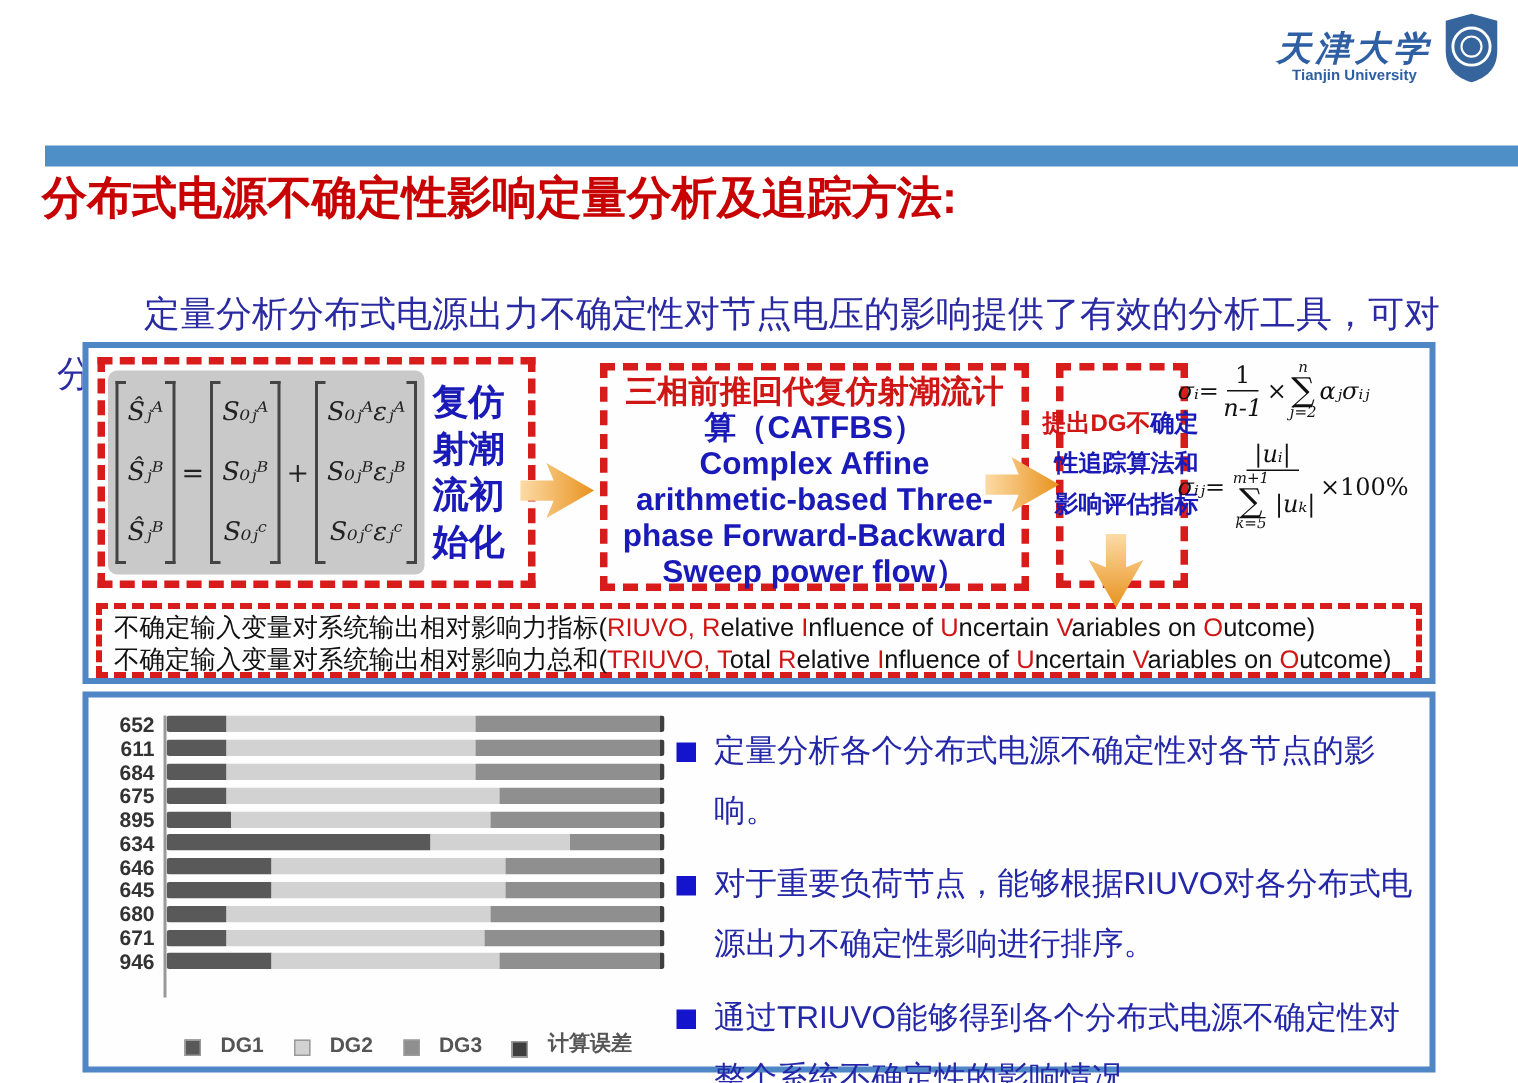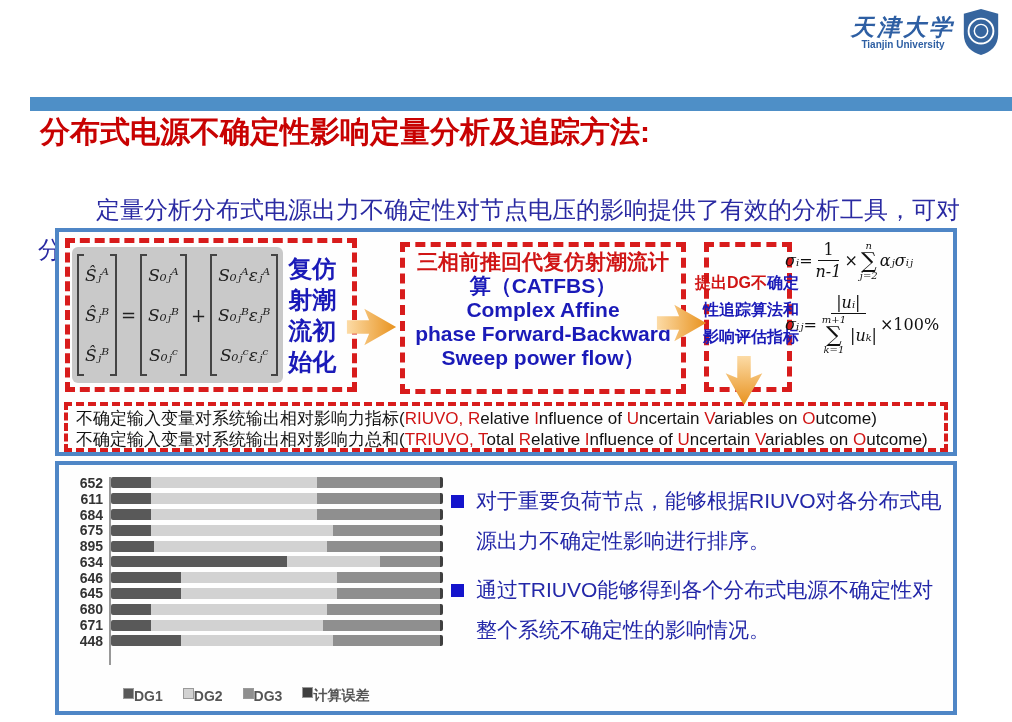--- a/index.html
+++ b/index.html
@@ -2,29 +2,29 @@
 <html><head>
 <meta charset="utf-8">
 <style>
   html,body{margin:0;padding:0;background:#e8e8e8;}
   .slide{position:relative;width:1012px;height:722px;background:#ffffff;overflow:hidden;
          font-family:"Liberation Sans",sans-serif;}
 
   
   .page-title{position:absolute;left:44px;top:24px;font-size:33px;font-weight:900;
               color:#0d0d0d;letter-spacing:1px;white-space:nowrap;}
-  .logo{position:absolute;right:10px;top:8px;display:flex;align-items:center;gap:5px;}
+  .logo{position:absolute;right:10px;top:8px;display:flex;align-items:flex-end;gap:5px;}
   .logo-text{text-align:center;color:#2e5fa3;}
   .logo-cn{font-family:"DejaVu Serif",serif;font-style:italic;font-weight:bold;
            font-size:23px;letter-spacing:3px;line-height:24px;}
   .logo-en{font-size:10px;font-weight:bold;line-height:11px;}
   .title-bar{position:absolute;left:30px;top:97px;width:982px;height:14px;background:#4e8fc7;}
 
   
-  .section-heading{position:absolute;left:40px;top:112px;font-size:30px;font-weight:bold;
+  .section-heading{position:absolute;left:28px;top:112px;font-size:30px;font-weight:bold;
                    color:#c80202;white-space:nowrap;}
   .intro{position:absolute;left:38px;top:158px;width:945px;font-size:24px;color:#2a2aa2;
          line-height:40px;font-weight:500;}
   .intro .l1{text-indent:58px;white-space:nowrap;margin-top:32px;}
   .intro .l2{white-space:nowrap;}
 
   
   .panel{position:absolute;border:4px solid #4f86c6;background:#fefefe;box-sizing:border-box;}
   .panel-flow{left:55px;top:228px;width:902px;height:228px;}
   .panel-results{left:55px;top:461px;width:902px;height:254px;}
@@ -90,21 +90,21 @@
   .chart{position:absolute;left:6px;top:10px;width:410px;}
   .chart-rows{position:relative;}
   .chart-axis{position:absolute;left:44px;top:2px;width:2px;height:188px;background:#999;}
   .crow{display:flex;align-items:center;height:15.8px;}
   .clabel{width:38px;text-align:right;font-size:14px;font-weight:600;color:#333;
           padding-right:8px;flex:0 0 38px;}
   .ctrack{display:flex;width:332px;height:11px;border-radius:2px;overflow:hidden;}
   .cseg{height:100%;display:block;}
   .chart-legend{position:absolute;left:58px;top:212px;display:flex;gap:20px;
                 font-size:14px;font-weight:bold;color:#555;align-items:center;}
-  .legend-item{display:flex;align-items:flex-start;gap:0;}
+  .legend-item{display:flex;align-items:flex-end;gap:13px;}
   .legend-marker{width:9px;height:9px;display:inline-block;border:1px solid #9a9a9a;}
 
   
   .bullets{position:absolute;left:392px;top:16px;width:498px;}
   .bullet-item{display:flex;margin-bottom:9px;color:#2327a8;font-size:21px;
                line-height:40px;font-weight:500;}
   .bullet-sq{flex:0 0 13px;width:13px;height:13px;background:#1414cc;margin:14px 12px 0 0;}
 </style>
 </head>
 <body>
@@ -162,20 +162,21 @@
             <stop offset="1" stop-color="#e8921e"></stop>
           </linearGradient>
         </defs>
       <path d="M2 16 L25 16 L20 4 L53 23 L20 42 L25 30 L2 30 Z" fill="url(#ag1)"></path>
     </svg>
 
     <div class="dashed box2">
       <div class="cn t-red">三相前推回代复仿射潮流计</div>
       <div class="cn t-blue">算（CATFBS）</div>
       <div class="en t-blue">Complex Affine</div>
+      <div class="en t-blue">arithmetic-based Three-</div>
       <div class="en t-blue">phase Forward-Backward</div>
       <div class="en t-blue">Sweep power flow）</div>
     </div>
 
     <svg class="arrow arrow-2" width="54" height="46" viewBox="0 0 56 46">
       <defs>
           <linearGradient id="ag2" x1="0" y1="0" x2="1" y2="0">
         <stop offset="0" stop-color="#fcdba6"></stop>
             <stop offset="1" stop-color="#e8921e"></stop>
           </linearGradient>
@@ -217,21 +218,21 @@
       </div>
       <div class="formula">
         <span class="it">σᵢⱼ</span>
         <span>=</span>
         <span class="frac">
           <span class="num it">|uᵢ|</span>
           <span class="den-row">
             <span class="sum">
               <span class="lim">m+1</span>
               <span class="sym">∑</span>
-              <span class="lim">k=1</span>
+              <span class="lim">k=5</span>
             </span>
             <span class="it">|uₖ|</span>
           </span>
         </span>
         <span>×100%</span>
       </div>
     </div>
 
     <div class="riuvo-box">
       <div><span class="seg-k">不确定输入变量对系统输出相对影响力指标(</span><span class="seg-r">RIUVO,</span><span class="seg-k"> </span><span class="seg-r">R</span><span class="seg-k">elative </span><span class="seg-r">I</span><span class="seg-k">nfluence of </span><span class="seg-r">U</span><span class="seg-k">ncertain </span><span class="seg-r">V</span><span class="seg-k">ariables on  </span><span class="seg-r">O</span><span class="seg-k">utcome)</span></div>
@@ -327,21 +328,21 @@
           <div class="crow">
             <span class="clabel">671</span>
             <div class="ctrack">
               <span class="cseg" style="width: 12%; background: rgb(89, 89, 89);"></span>
               <span class="cseg" style="width: 52%; background: rgb(210, 210, 210);"></span>
               <span class="cseg" style="width: 35%; background: rgb(143, 143, 143);"></span>
               <span class="cseg" style="width: 1%; background: rgb(63, 63, 63);"></span>
             </div>
           </div>
           <div class="crow">
-            <span class="clabel">448</span>
+            <span class="clabel">946</span>
             <div class="ctrack">
               <span class="cseg" style="width: 21%; background: rgb(89, 89, 89);"></span>
               <span class="cseg" style="width: 46%; background: rgb(210, 210, 210);"></span>
               <span class="cseg" style="width: 32%; background: rgb(143, 143, 143);"></span>
               <span class="cseg" style="width: 1%; background: rgb(63, 63, 63);"></span>
             </div>
           </div>
         </div>
       <div class="chart-legend" id="chart-legend">
           <span class="legend-item">
@@ -359,20 +360,24 @@
           <span class="legend-item">
             <span class="legend-marker" style="background: rgb(63, 63, 63);"></span>
             <span>计算误差</span>
           </span>
         </div>
     </div>
 
     <div class="bullets">
       <div class="bullet-item">
         <span class="bullet-sq"></span>
+        <span>定量分析各个分布式电源不确定性对各节点的影响。</span>
+      </div>
+      <div class="bullet-item">
+        <span class="bullet-sq"></span>
         <span>对于重要负荷节点，能够根据RIUVO对各分布式电源出力不确定性影响进行排序。</span>
       </div>
       <div class="bullet-item">
         <span class="bullet-sq"></span>
         <span>通过TRIUVO能够得到各个分布式电源不确定性对整个系统不确定性的影响情况。</span>
       </div>
     </div>
   </div>
 
 </div>

